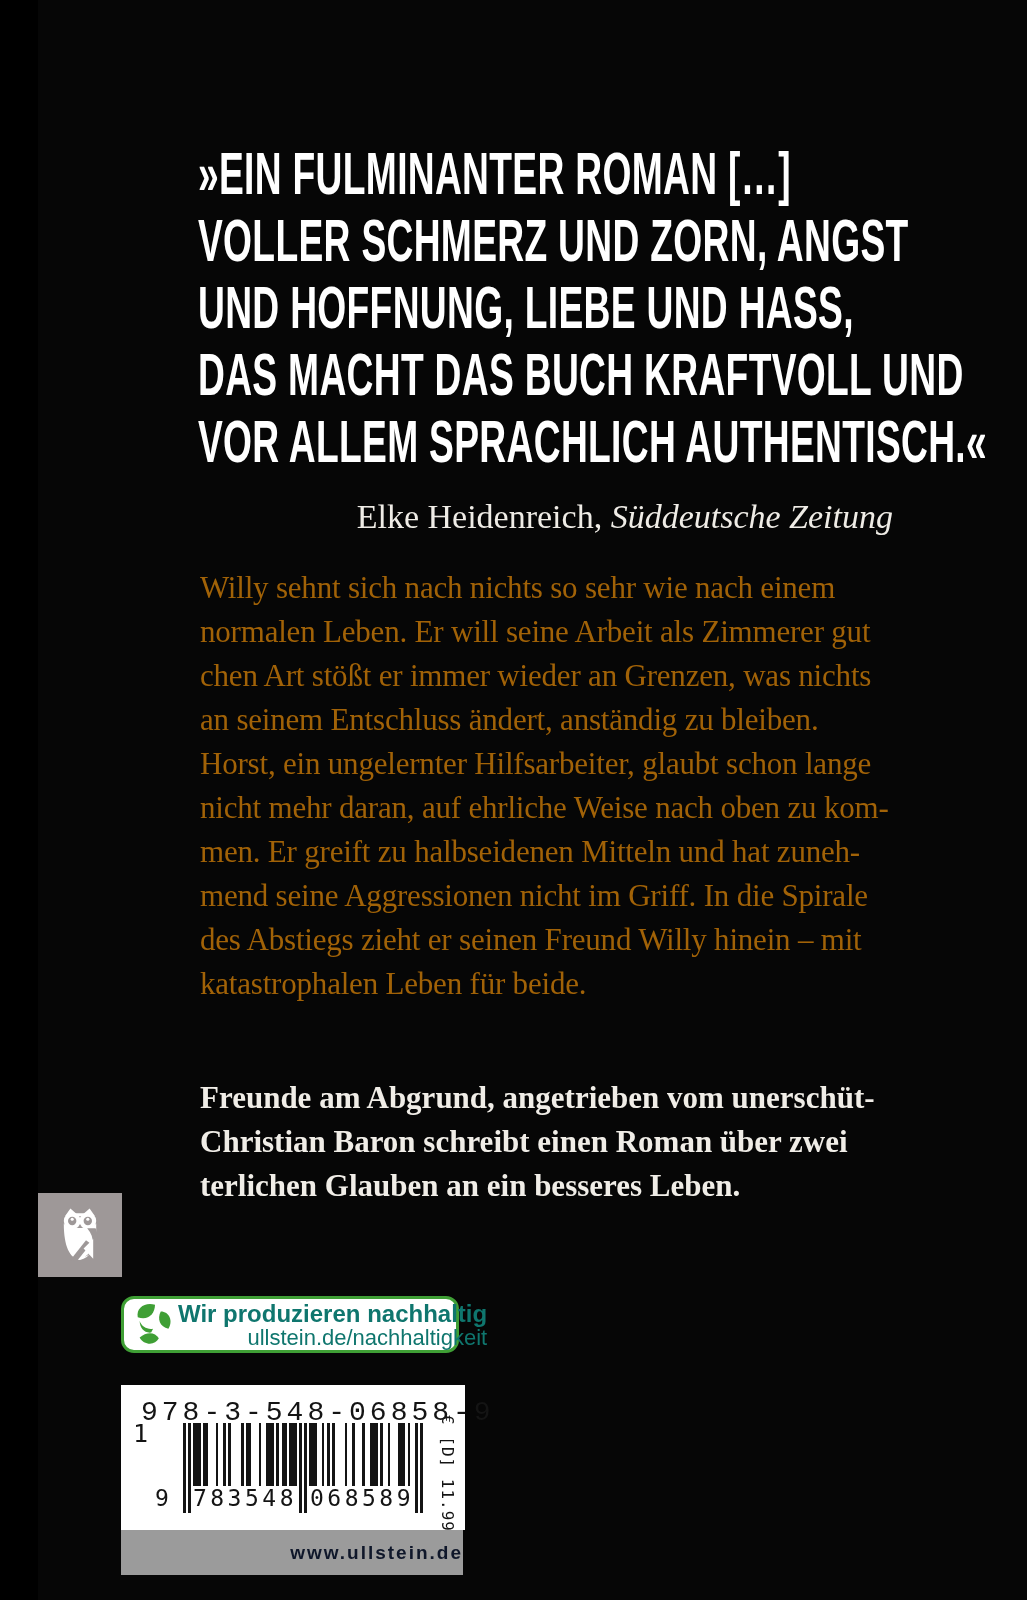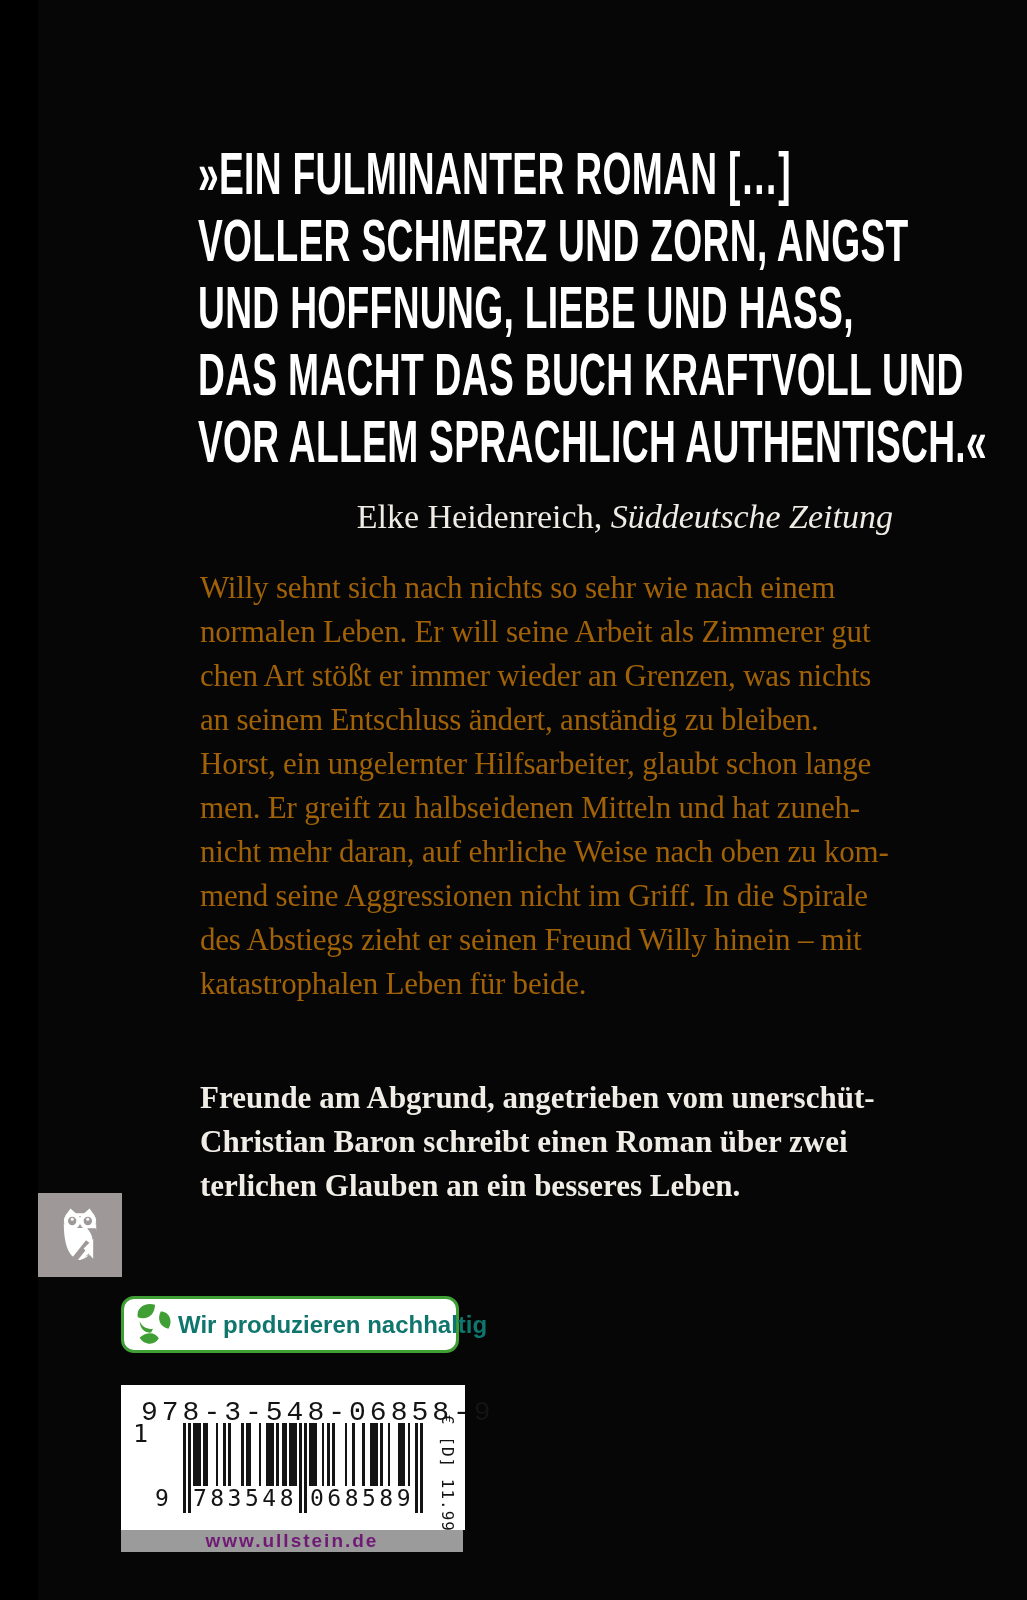--- a/index.html
+++ b/index.html
@@ -67,24 +67,24 @@
   .bd { position:absolute; top:100px; font-size:23px; letter-spacing:3.5px; white-space:nowrap; }
   .bd-first { left:34px; }
   .bd-g1 { left:70px;  width:106px; text-align:right; }
   .bd-g2 { left:188px; width:106px; text-align:center; }
   .price {
     position:absolute; top:30px; right:8px;
     writing-mode:vertical-rl; font-size:16px; letter-spacing:1px; white-space:nowrap;
   }
   
   .webbar {
-    position:absolute; left:83px; top:1530px; width:342px; height:22px;
-    background:#9b9b9b; display:flex; align-items:center; justify-content:center;
+    position:absolute; left:83px; top:1530px; width:342px; height:45px;
+    background:#9b9b9b; display:flex; align-items:center; justify-content:flex-end;
     font-family:"Liberation Sans", sans-serif; font-weight:700;
-    font-size:19px; color:#701a75; letter-spacing:2px;
+    font-size:19px; color:#0f172a; letter-spacing:2px;
   }
 </style>
 </head>
 <body>
 
 <div class="cover">
 
   <div class="headline">
     <div class="hl">»EIN FULMINANTER ROMAN […]</div>
     <div class="hl">VOLLER SCHMERZ UND ZORN, ANGST</div>
@@ -94,22 +94,22 @@
   </div>
 
   <div class="attribution"><span>Elke Heidenreich, </span><span class="src">Süddeutsche Zeitung</span></div>
 
   <div class="synopsis">
     <div class="ln">Willy sehnt sich nach nichts so sehr wie nach einem</div>
     <div class="ln">normalen Leben. Er will seine Arbeit als Zimmerer gut</div>
     <div class="ln">chen Art stößt er immer wieder an Grenzen, was nichts</div>
     <div class="ln">an seinem Entschluss ändert, anständig zu bleiben.</div>
     <div class="ln">Horst, ein ungelernter Hilfsarbeiter, glaubt schon lange</div>
+    <div class="ln">nicht mehr daran, auf ehrliche Weise nach oben zu kom-</div>
     <div class="ln">men. Er greift zu halbseidenen Mitteln und hat zuneh-</div>
-    <div class="ln">nicht mehr daran, auf ehrliche Weise nach oben zu kom-</div>
     <div class="ln">mend seine Aggressionen nicht im Griff. In die Spirale</div>
     <div class="ln">des Abstiegs zieht er seinen Freund Willy hinein – mit</div>
     <div class="ln">katastrophalen Leben für beide.</div>
   </div>
 
   <div class="pitch">
     <div class="ln">Freunde am Abgrund, angetrieben vom unerschüt-</div>
     <div class="ln">Christian Baron schreibt einen Roman über zwei</div>
     <div class="ln">terlichen Glauben an ein besseres Leben.</div>
   </div>
@@ -139,20 +139,21 @@
           <path d="M6 18 C4 8 14 2 24 5 C24 15 16 22 6 18 Z"></path>
           <path d="M30 12 C39 12 43 22 38 30 C29 28 26 20 30 12 Z"></path>
           <path d="M28 40 C24 48 12 47 8 39 C15 33 24 33 28 40 Z"></path>
           <path d="M8 22 C10 28 16 31 22 30 L20 34 C13 35 8 29 8 22 Z"></path>
           <path d="M34 32 C30 37 23 38 18 35 L22 31 Z" opacity="0"></path>
         </g>
       </svg>
     </span>
     <div class="badge-texts">
       <div class="badge-title">Wir produzieren nachhaltig</div>
+      <div class="badge-url">ullstein.de/nachhaltigkeit</div>
     </div>
   </div>
 
   <div class="barcode-box">
     <div class="isbn">978-3-548-06858-9</div>
     <div class="digit-left">1</div>
     <svg class="bars" id="barcode-svg" viewBox="0 0 95 88" preserveAspectRatio="none" shape-rendering="crispEdges">
         <rect x="0" y="0" width="1" height="88" fill="#141414"></rect>
         <rect x="2" y="0" width="1" height="88" fill="#141414"></rect>
         <rect x="4" y="0" width="1" height="62" fill="#141414"></rect>

